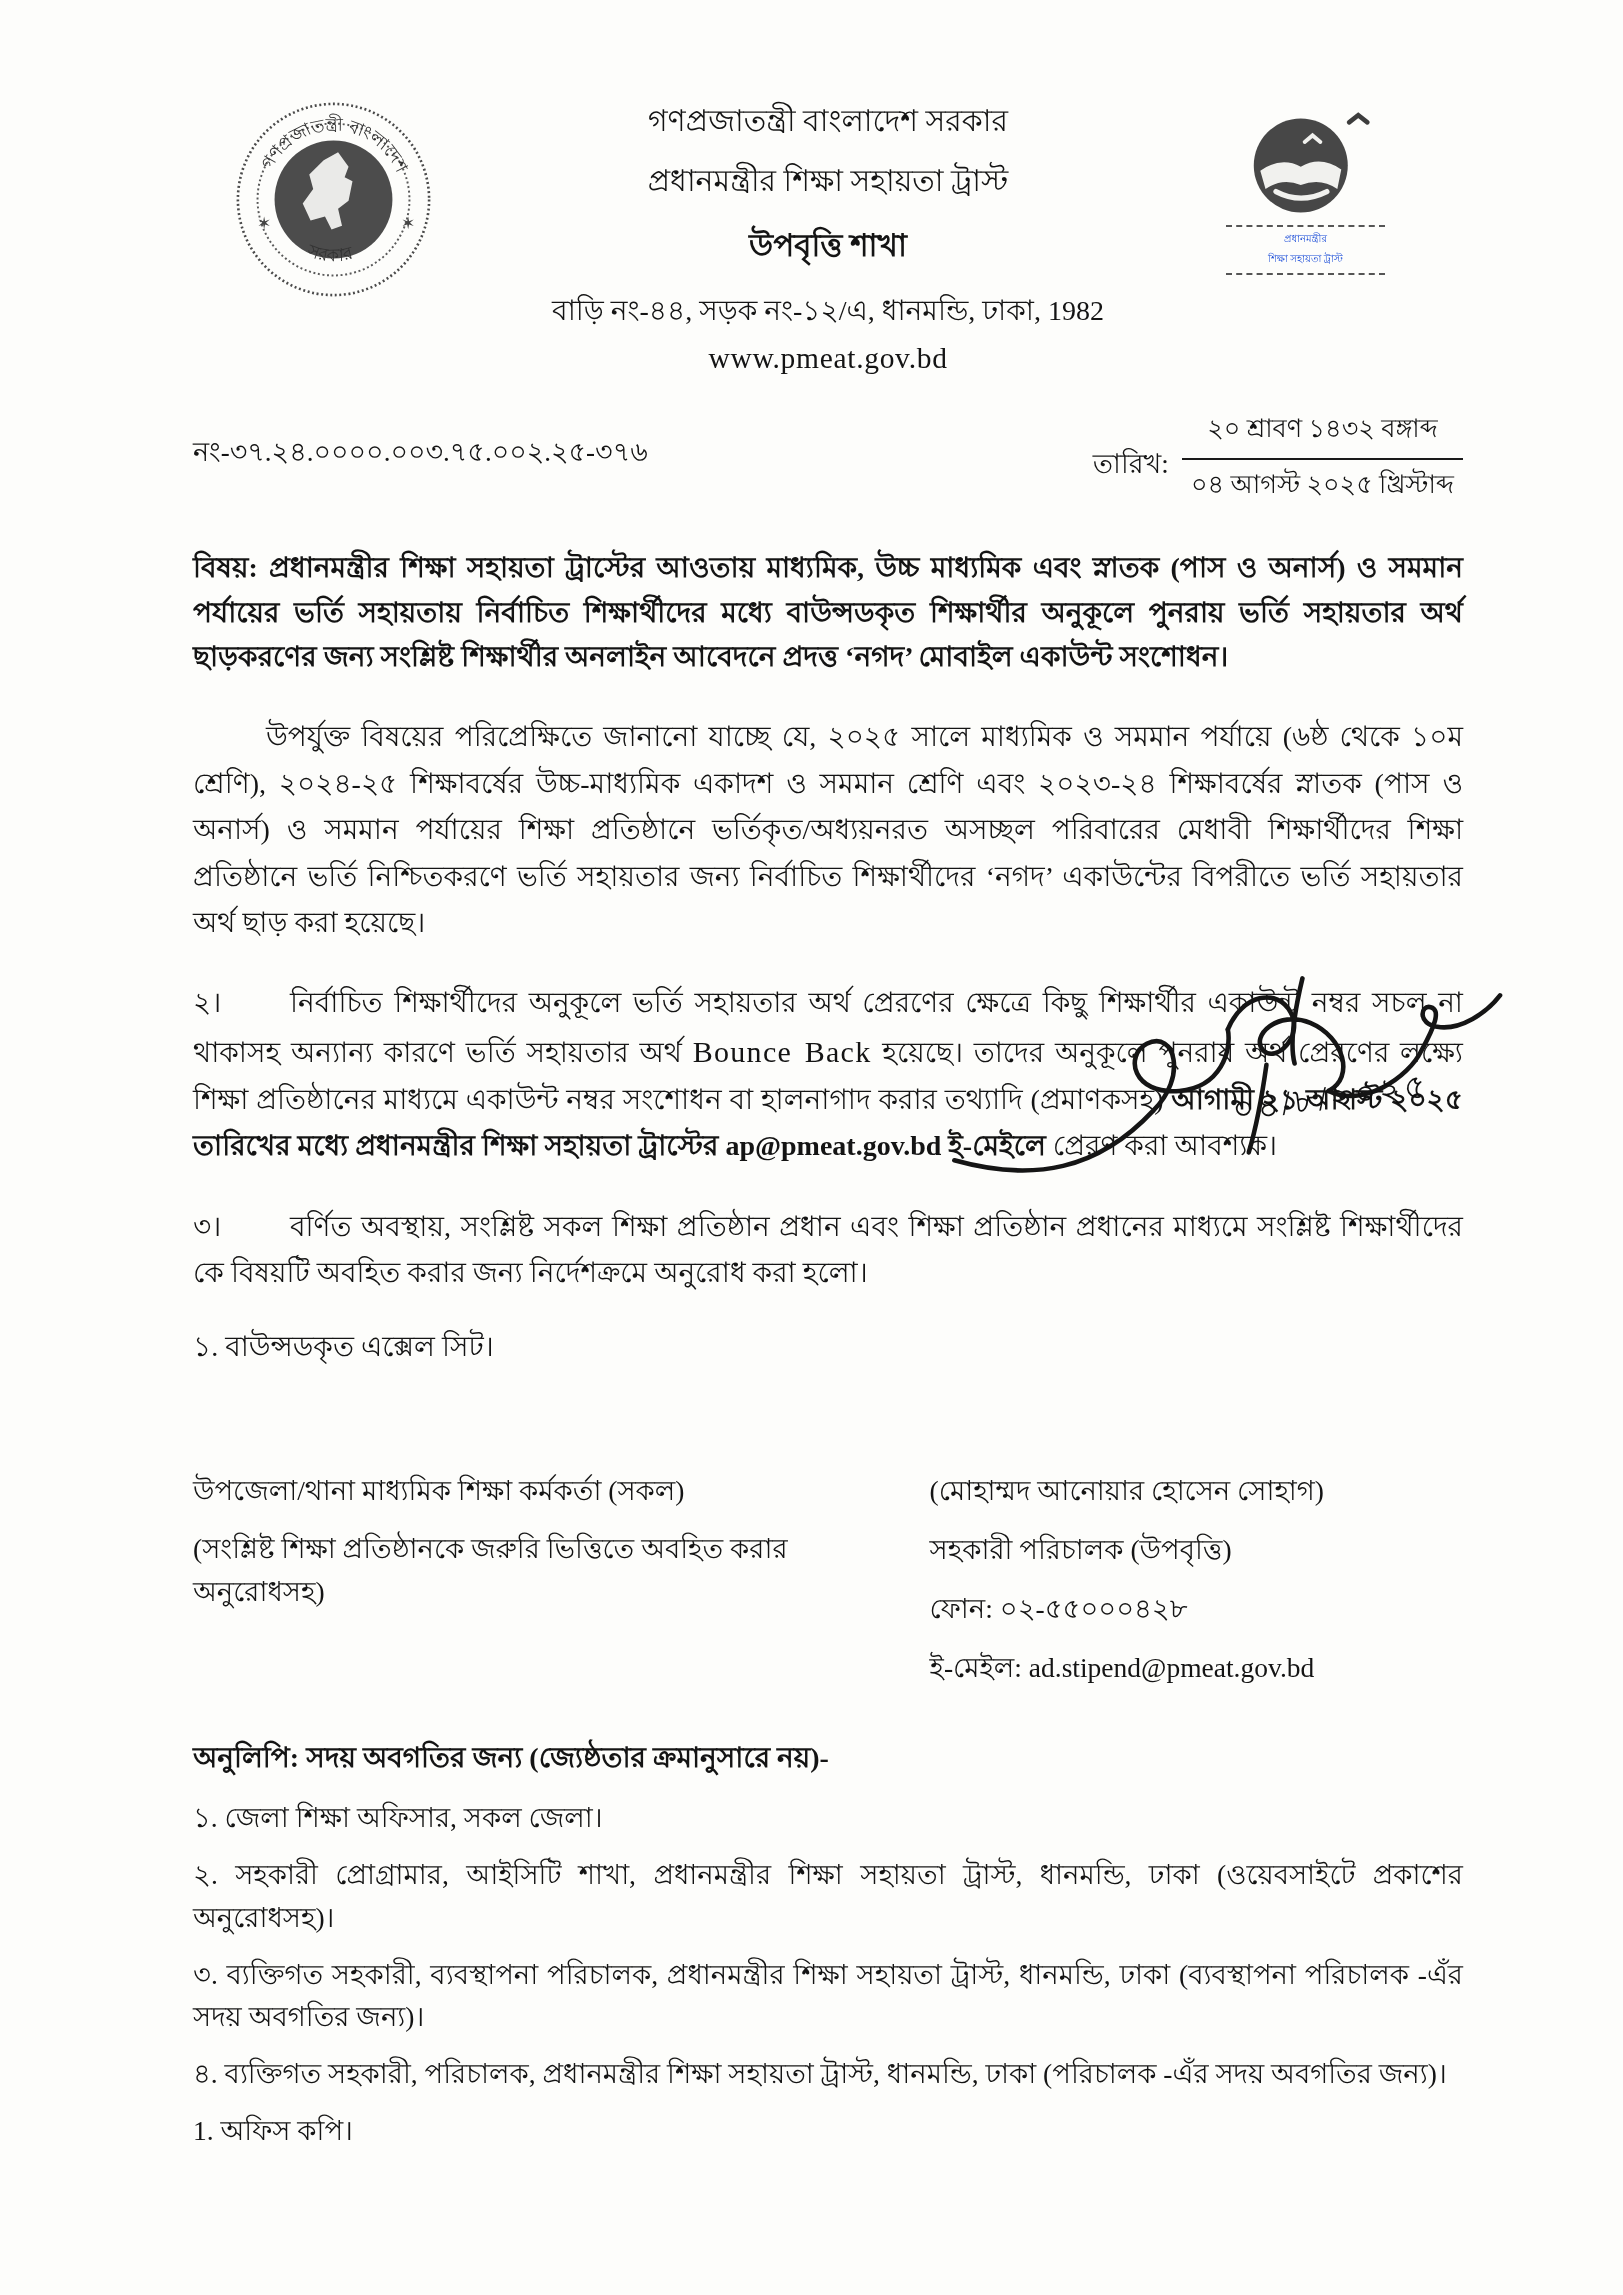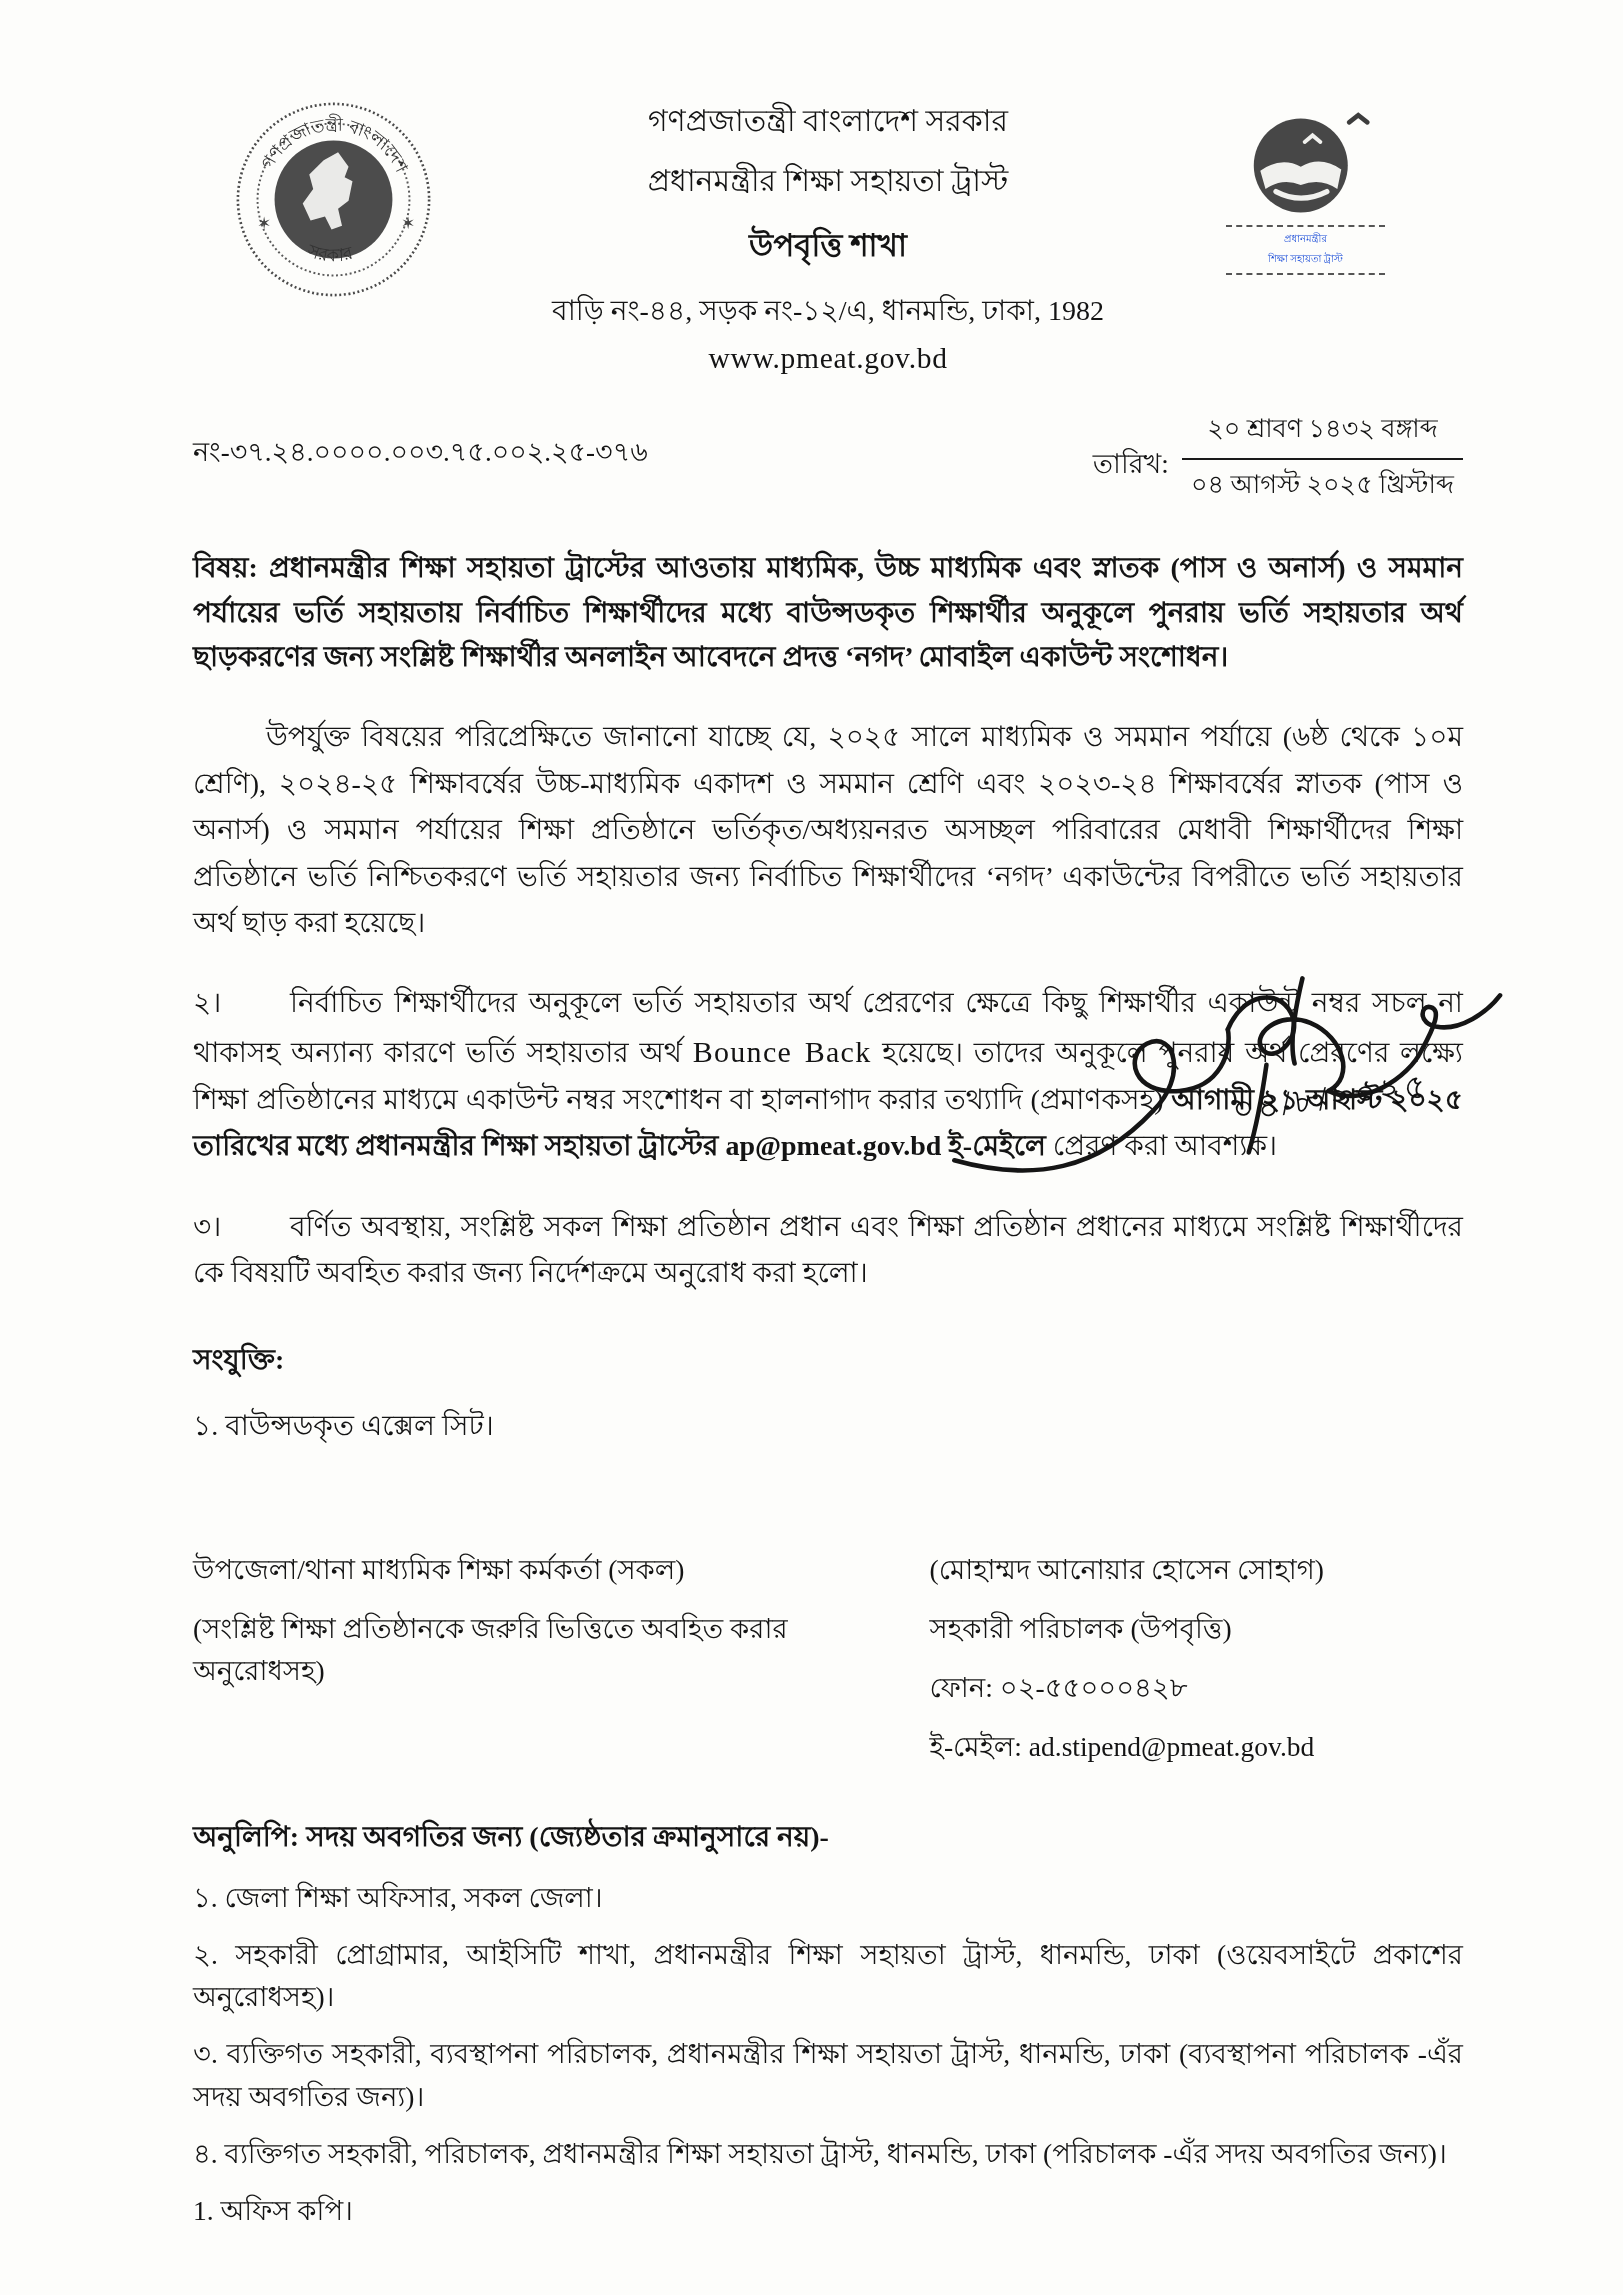--- a/index.html
+++ b/index.html
@@ -120,21 +120,20 @@
   </div>
 
   <p class="subject"><span>বিষয়:</span> <span>প্রধানমন্ত্রীর শিক্ষা সহায়তা ট্রাস্টের আওতায় মাধ্যমিক, উচ্চ মাধ্যমিক এবং স্নাতক (পাস ও অনার্স) ও সমমান পর্যায়ের ভর্তি সহায়তায় নির্বাচিত শিক্ষার্থীদের মধ্যে বাউন্সডকৃত শিক্ষার্থীর অনুকূলে পুনরায় ভর্তি সহায়তার অর্থ ছাড়করণের জন্য সংশ্লিষ্ট শিক্ষার্থীর অনলাইন আবেদনে প্রদত্ত ‘নগদ’ মোবাইল একাউন্ট সংশোধন।</span></p>
 
   <p class="para first">উপর্যুক্ত বিষয়ের পরিপ্রেক্ষিতে জানানো যাচ্ছে যে, ২০২৫ সালে মাধ্যমিক ও সমমান পর্যায়ে (৬ষ্ঠ থেকে ১০ম শ্রেণি), ২০২৪-২৫ শিক্ষাবর্ষের উচ্চ-মাধ্যমিক একাদশ ও সমমান শ্রেণি এবং ২০২৩-২৪ শিক্ষাবর্ষের স্নাতক (পাস ও অনার্স) ও সমমান পর্যায়ের শিক্ষা প্রতিষ্ঠানে ভর্তিকৃত/অধ্যয়নরত অসচ্ছল পরিবারের মেধাবী শিক্ষার্থীদের শিক্ষা প্রতিষ্ঠানে ভর্তি নিশ্চিতকরণে ভর্তি সহায়তার জন্য নির্বাচিত শিক্ষার্থীদের ‘নগদ’ একাউন্টের বিপরীতে ভর্তি সহায়তার অর্থ ছাড় করা হয়েছে।</p>
 
   <p class="para"><span class="pnum">২।</span><span>নির্বাচিত শিক্ষার্থীদের অনুকূলে ভর্তি সহায়তার অর্থ প্রেরণের ক্ষেত্রে কিছু শিক্ষার্থীর একাউন্ট নম্বর সচল না থাকাসহ অন্যান্য কারণে ভর্তি সহায়তার অর্থ </span><span class="latin">Bounce Back</span><span> হয়েছে। তাদের অনুকূলে পুনরায় অর্থ প্রেরণের লক্ষ্যে শিক্ষা প্রতিষ্ঠানের মাধ্যমে একাউন্ট নম্বর সংশোধন বা হালনাগাদ করার তথ্যাদি (প্রমাণকসহ) </span><span class="bold">আগামী ২১ আগস্ট ২০২৫ তারিখের মধ্যে প্রধানমন্ত্রীর শিক্ষা সহায়তা ট্রাস্টের ap@pmeat.gov.bd ই-মেইলে</span><span> প্রেরণ করা আবশ্যক।</span></p>
 
   <p class="para"><span class="pnum">৩।</span><span>বর্ণিত অবস্থায়, সংশ্লিষ্ট সকল শিক্ষা প্রতিষ্ঠান প্রধান এবং শিক্ষা প্রতিষ্ঠান প্রধানের মাধ্যমে সংশ্লিষ্ট শিক্ষার্থীদের কে বিষয়টি অবহিত করার জন্য নির্দেশক্রমে অনুরোধ করা হলো।</span></p>
 
-  <div class="attach-head">সংযুক্তি:</div>
   <div class="attach-item">১. বাউন্সডকৃত এক্সেল সিট।</div>
 
   <div class="sig-block">
     <svg viewBox="0 0 920 360" width="602" height="236">
       <g fill="none" stroke="#151515" stroke-width="7" stroke-linecap="round">
         <path d="M28,318 C150,352 248,332 332,242 C384,192 366,118 322,140 C288,158 300,218 372,212 C436,206 452,150 446,118"></path>
         <path d="M446,118 C468,64 522,54 542,92 C562,128 520,170 500,150 C480,128 522,88 572,108 C624,130 640,192 600,212"></path>
         <path d="M600,212 C652,238 722,192 742,150 C762,114 772,88 756,84 C740,80 736,110 766,114 C802,120 842,92 862,66"></path>
         <path d="M560,40 C548,90 540,140 548,170"></path>
         <path d="M505,172 C498,222 488,272 478,306"></path>

